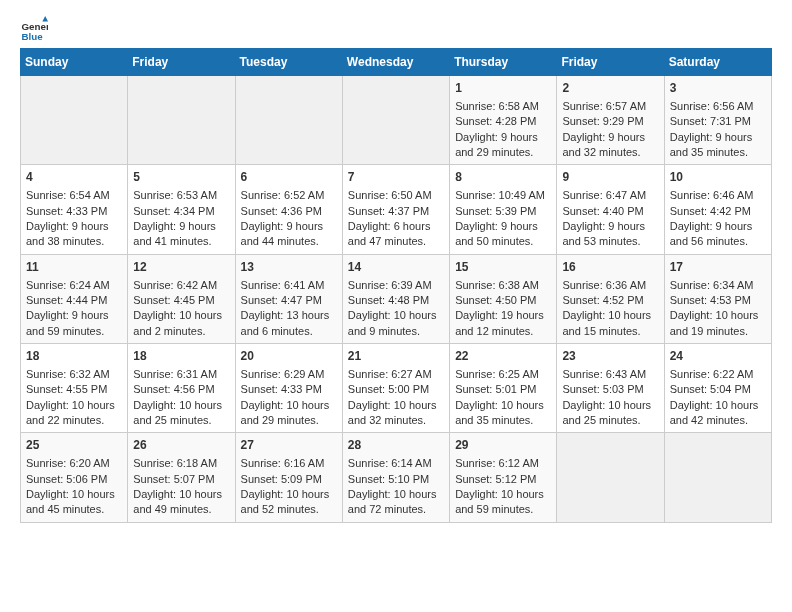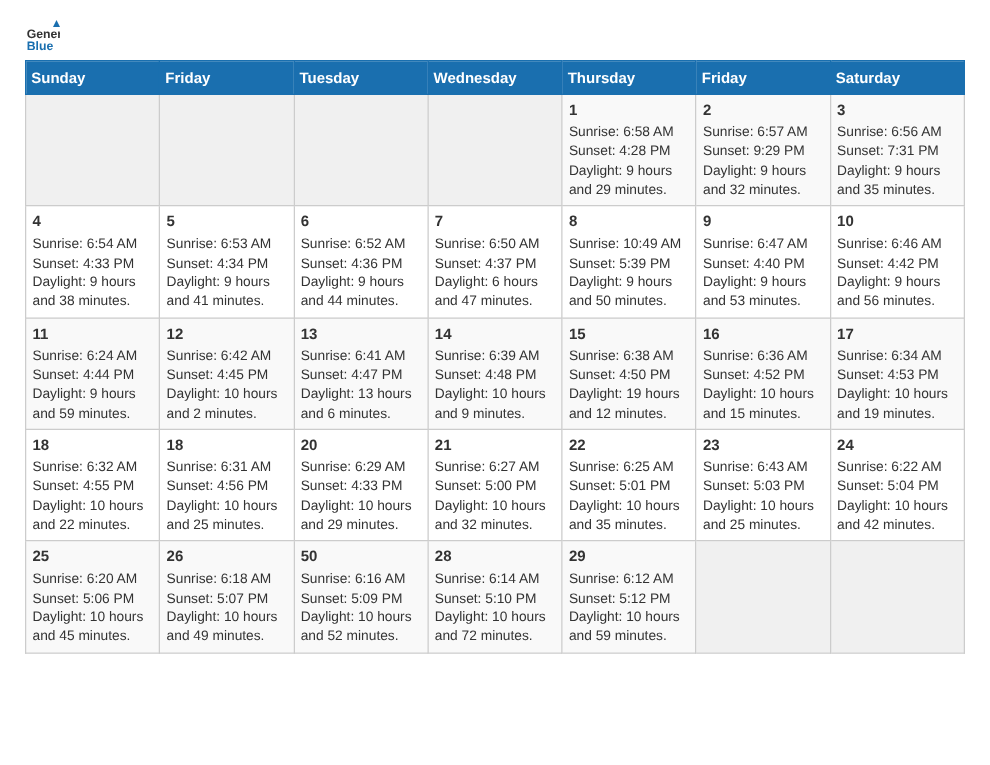--- a/index.html
+++ b/index.html
@@ -287,21 +287,21 @@
           <div>Sunset: 5:06 PM</div>
           <div>Daylight: 10 hours and 45 minutes.</div>
         </td>
         <td>
           <span class="day-number">26</span>
           <div>Sunrise: 6:18 AM</div>
           <div>Sunset: 5:07 PM</div>
           <div>Daylight: 10 hours and 49 minutes.</div>
         </td>
         <td>
-          <span class="day-number">50</span>
+          <span class="day-number">27</span>
           <div>Sunrise: 6:16 AM</div>
           <div>Sunset: 5:09 PM</div>
           <div>Daylight: 10 hours and 52 minutes.</div>
         </td>
         <td>
           <span class="day-number">28</span>
           <div>Sunrise: 6:14 AM</div>
           <div>Sunset: 5:10 PM</div>
           <div>Daylight: 10 hours and 72 minutes.</div>
         </td>

